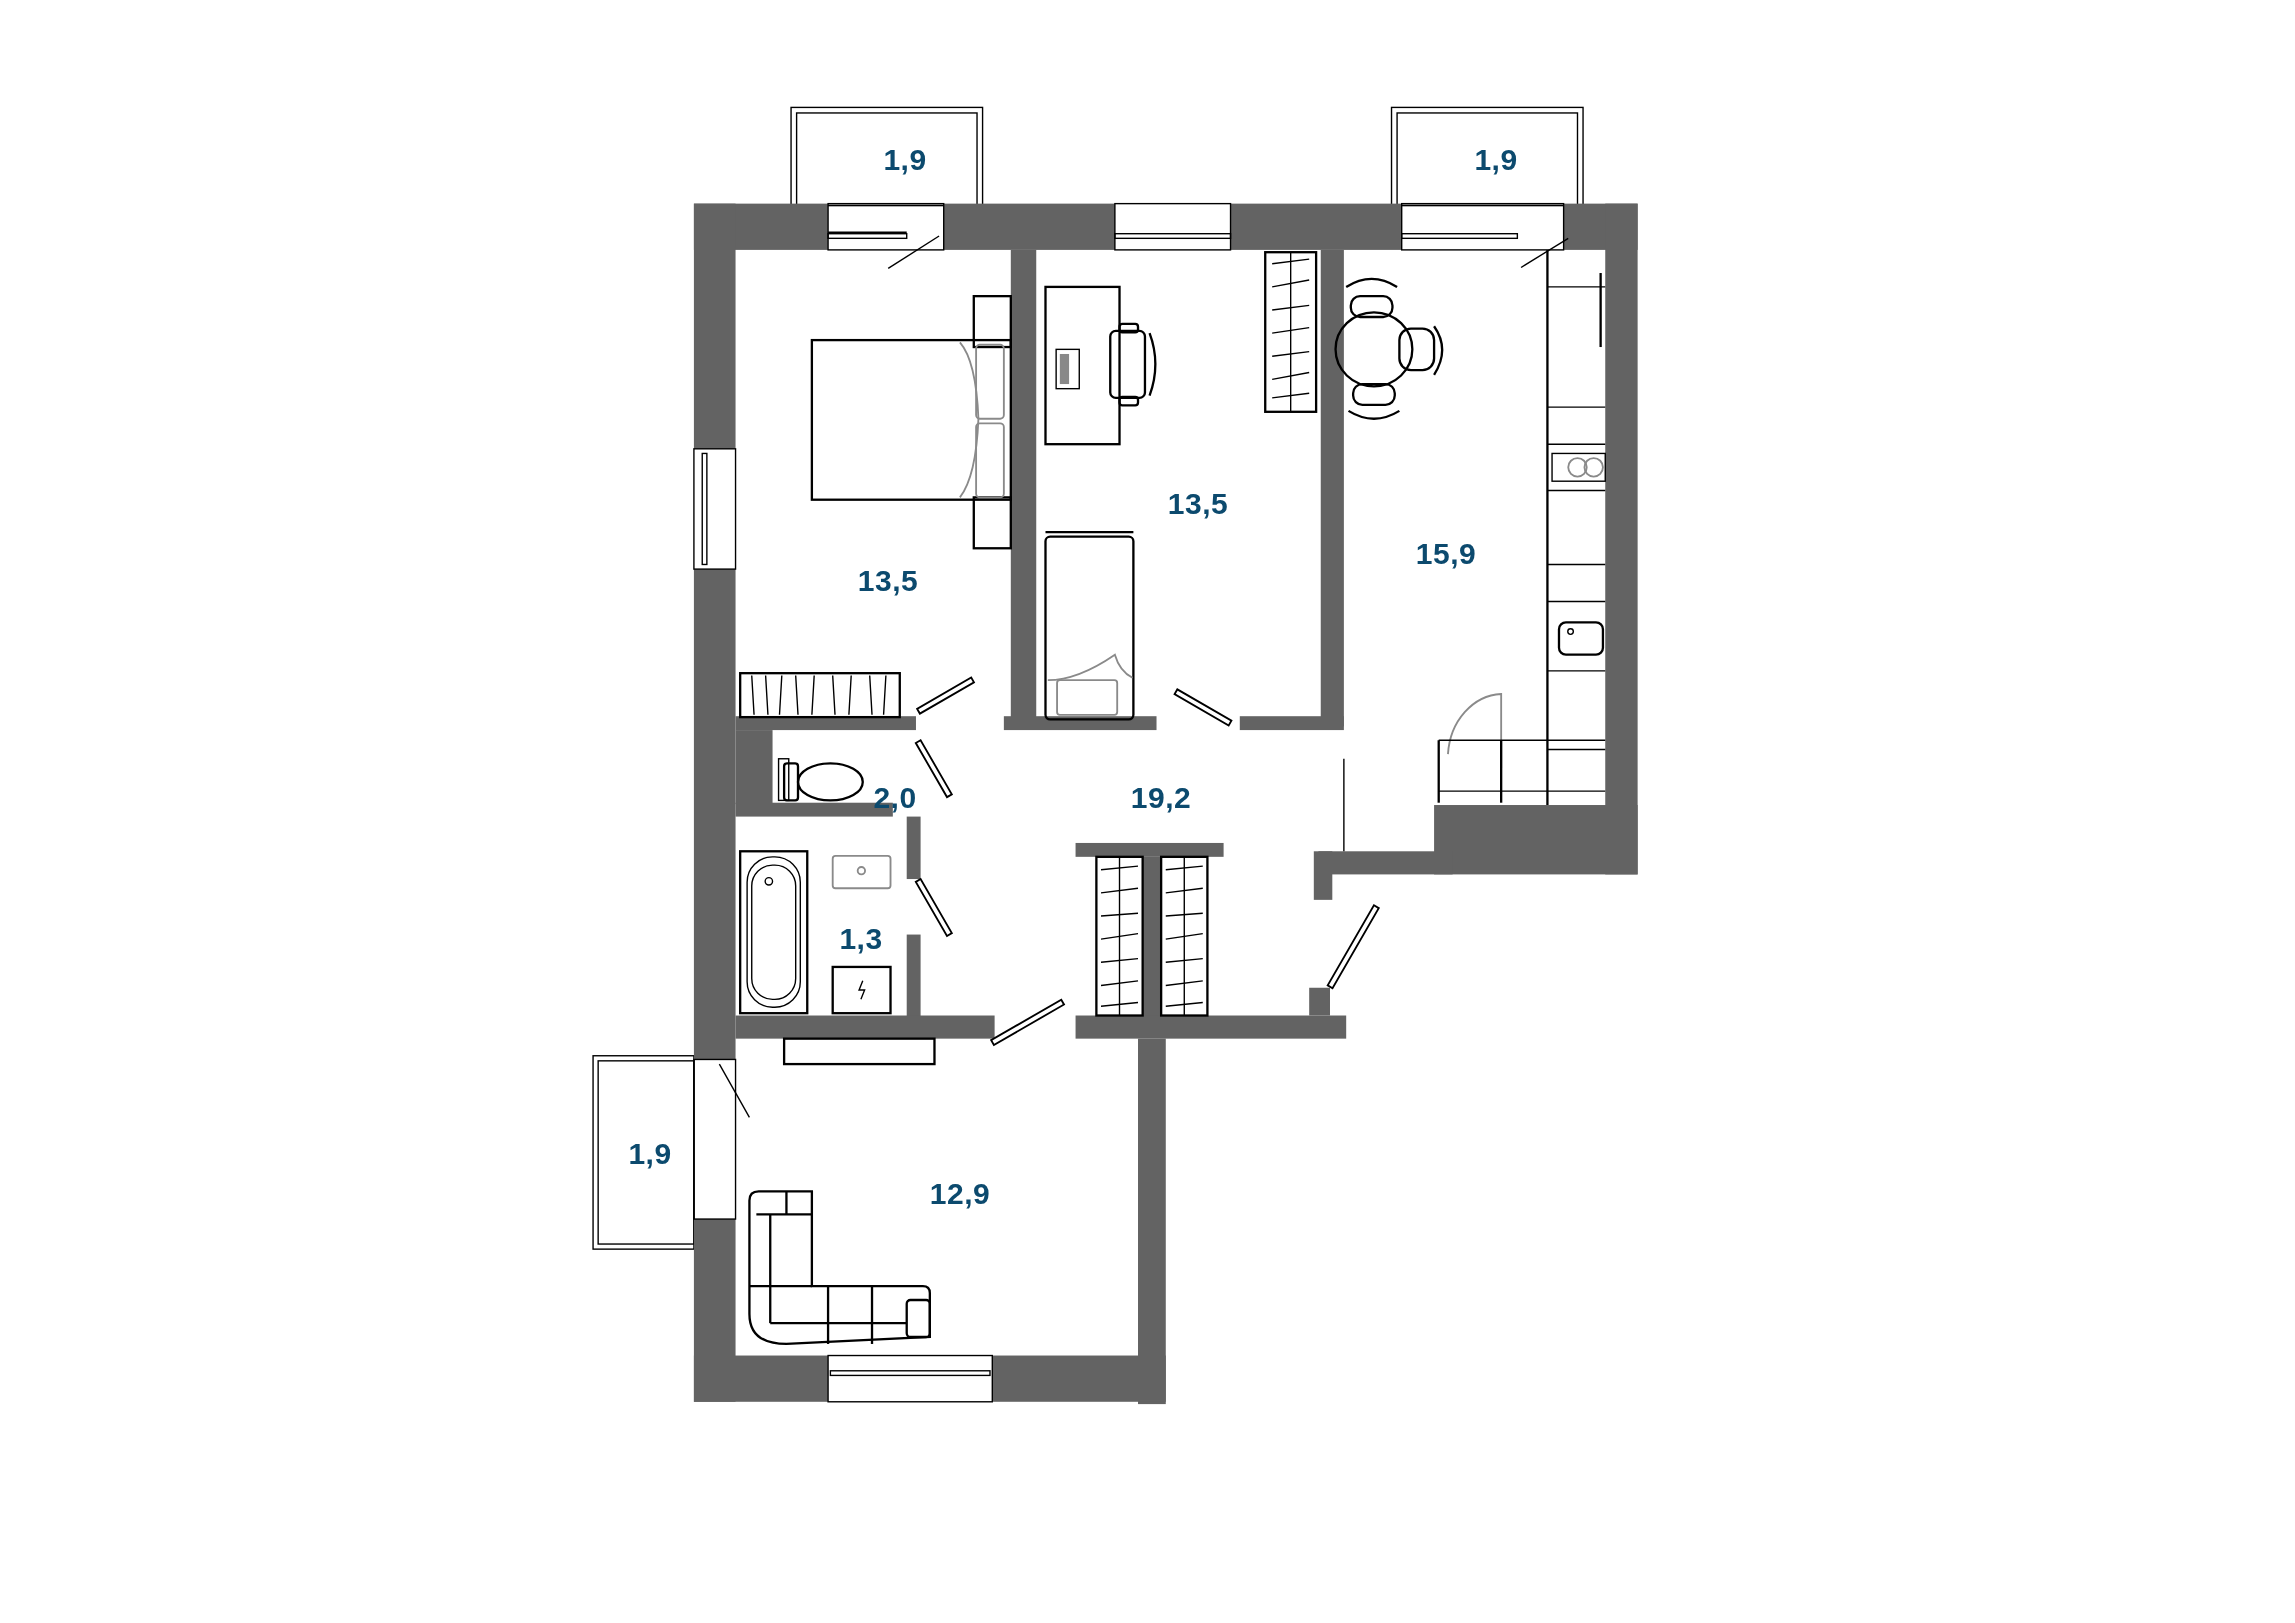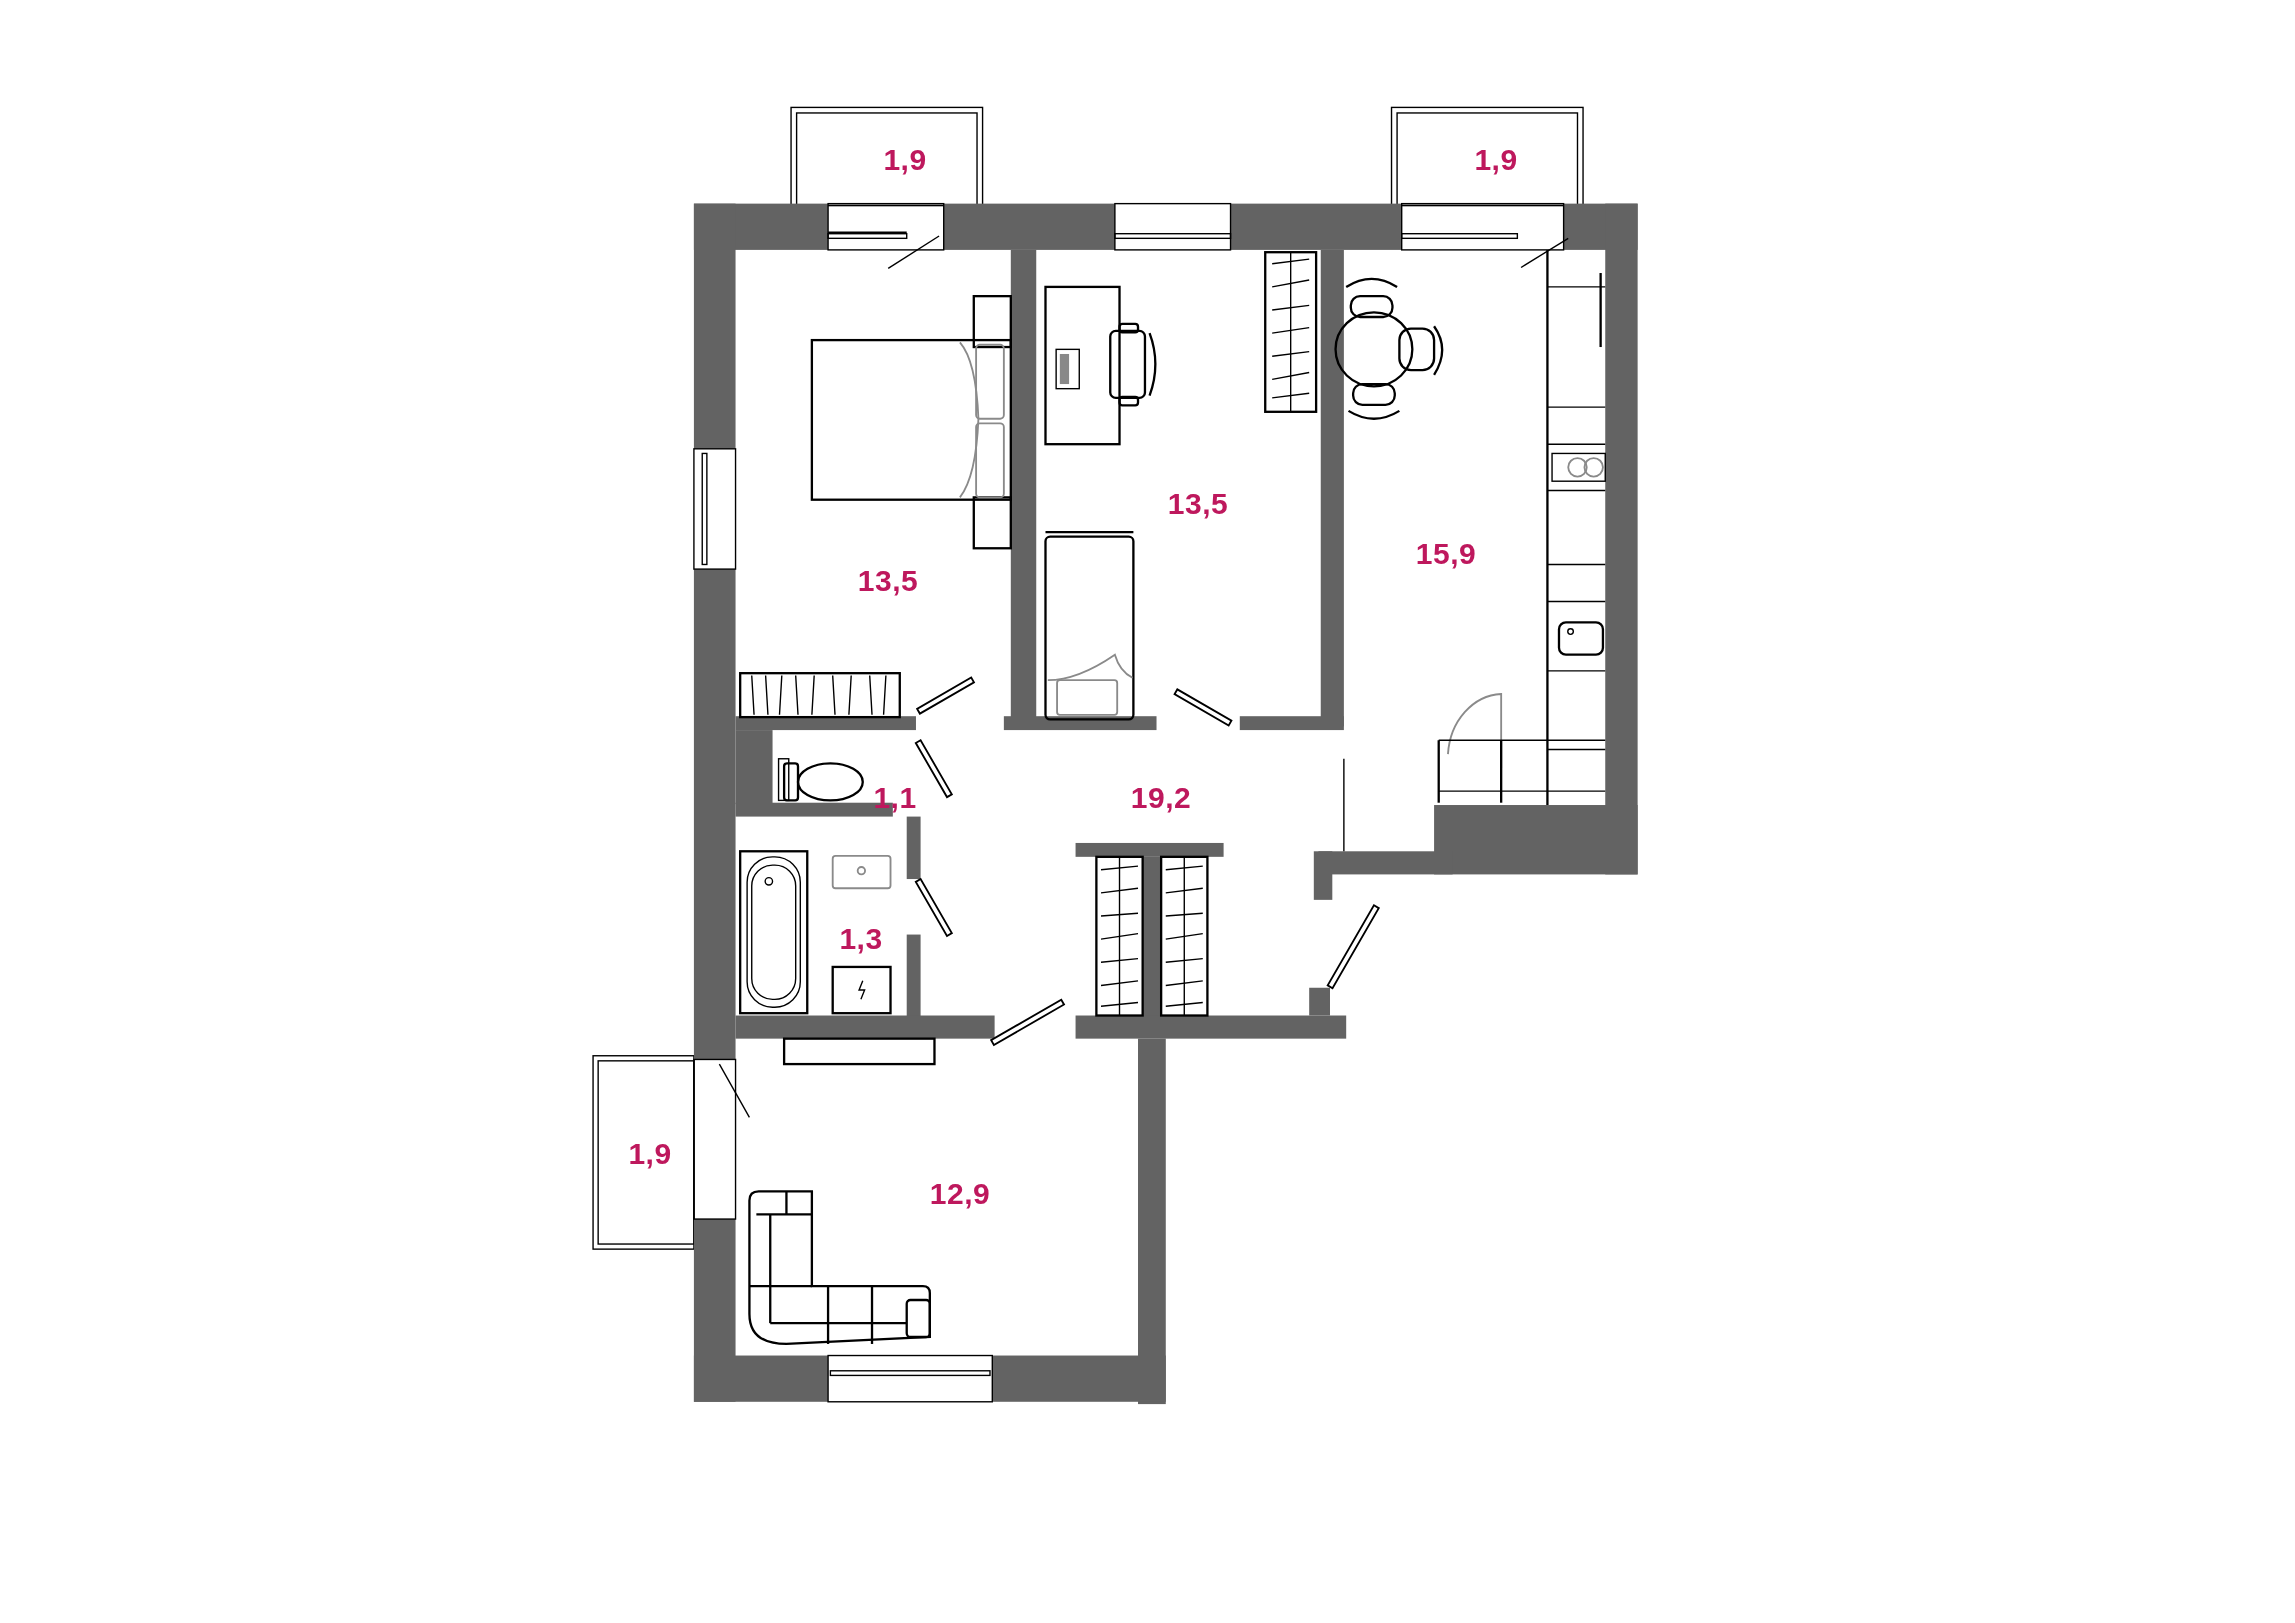--- a/index.html
+++ b/index.html
@@ -1,18 +1,18 @@
 <!DOCTYPE html>
 <html style="font-size:7.4px"><head>
 <meta charset="utf-8">
 <style>
   html, body { margin:0; padding:0; background:#ffffff; }
   body { width:2295px; height:1623px; position:relative; overflow:hidden; font-family:"Liberation Sans", sans-serif; }
   #plan { position:absolute; left:0; top:0; width:2295px; height:1623px; }
-  .label { position:absolute; font-family:"Liberation Sans", sans-serif; font-weight:bold; font-size:30px; color:#be185d; transform:translate(-50%,-50%); white-space:nowrap; letter-spacing:0.5px; }
+  .label { position:absolute; font-family:"Liberation Sans", sans-serif; font-weight:bold; font-size:30px; color:#0c4a6e; transform:translate(-50%,-50%); white-space:nowrap; letter-spacing:0.5px; }
   .wall { fill:#636363; }
   .ln { fill:none; stroke:#000; stroke-width:5; }
   .thin { fill:none; stroke:#000; stroke-width:3; }
   .gray { fill:none; stroke:#8a8a8a; stroke-width:4; }
   .wf { fill:#fff; stroke:#000; stroke-width:4; }
 </style>
 </head>
 <body>
 
 <svg id="plan" viewBox="0 0 4961 3508" xmlns="http://www.w3.org/2000/svg">
@@ -198,16 +198,16 @@
   </g>
 </svg>
 
 <div class="label" style="left:905px; top:160px;">1,9</div>
 <div class="label" style="left:1496px; top:160px;">1,9</div>
 <div class="label" style="left:650px; top:1154px;">1,9</div>
 <div class="label" style="left:888px; top:581px;">13,5</div>
 <div class="label" style="left:1198px; top:504px;">13,5</div>
 <div class="label" style="left:1446px; top:534px;margin-top:20px;">15,9</div>
 <div class="label" style="left:1161px; top:798px;">19,2</div>
-<div class="label" style="left:895px; top:798px;">1,1</div>
+<div class="label" style="left:895px; top:798px;">2,0</div>
 <div class="label" style="left:861px; top:939px;">1,3</div>
 <div class="label" style="left:960px; top:1166px;margin-top:28px;">12,9</div>
 
 
 </body></html>

